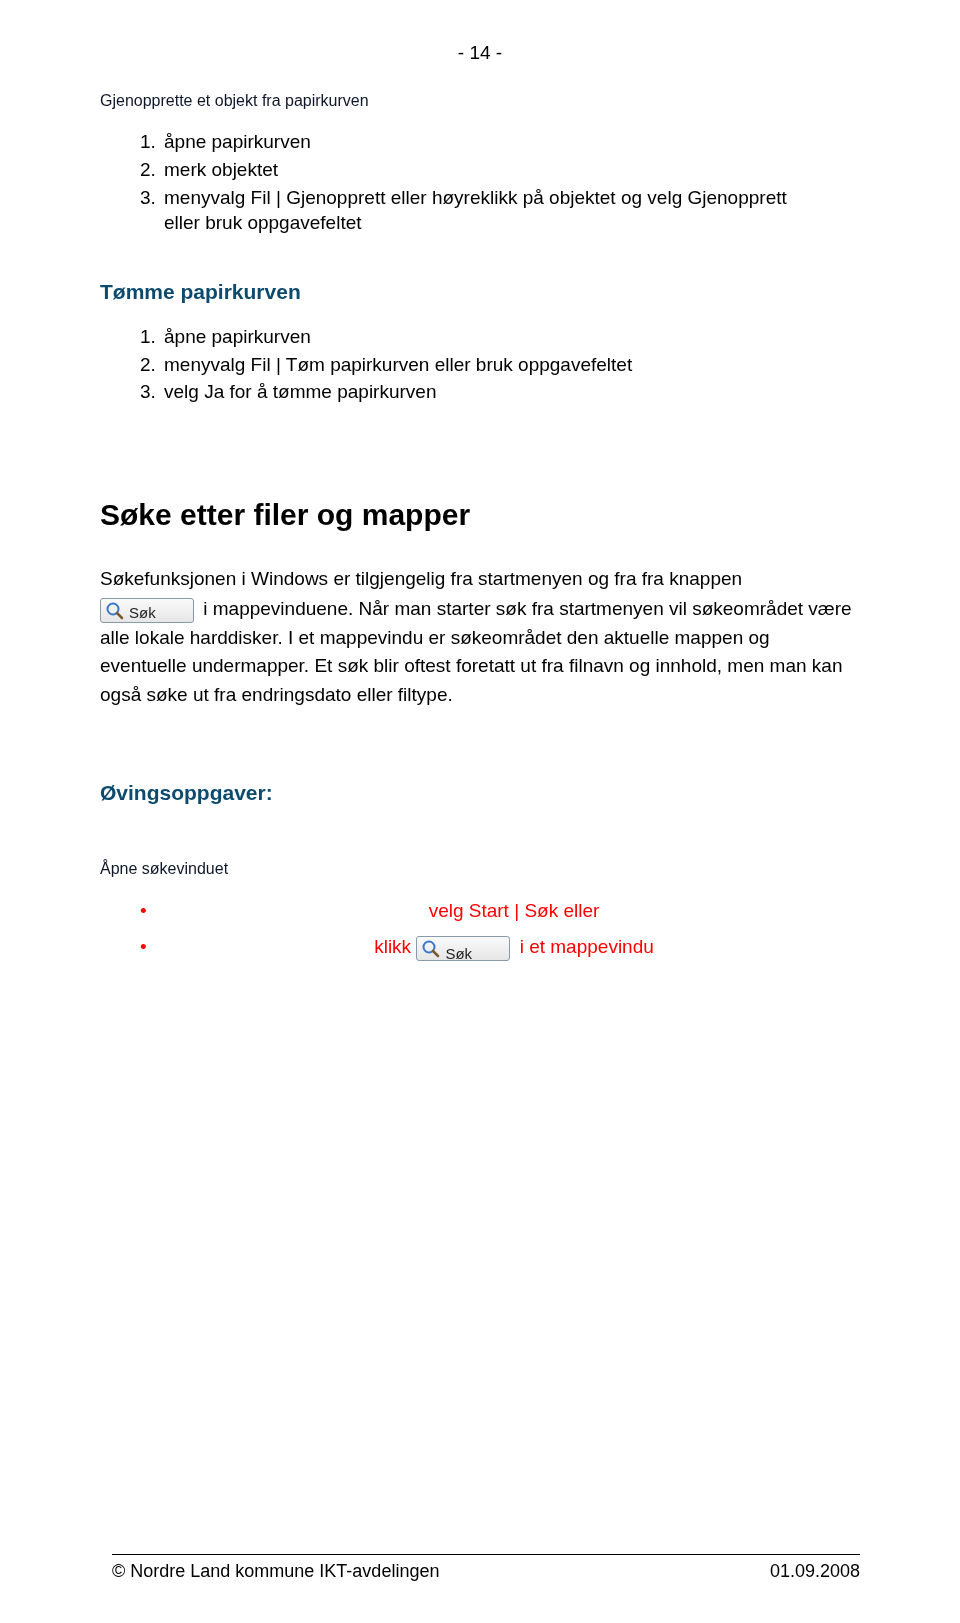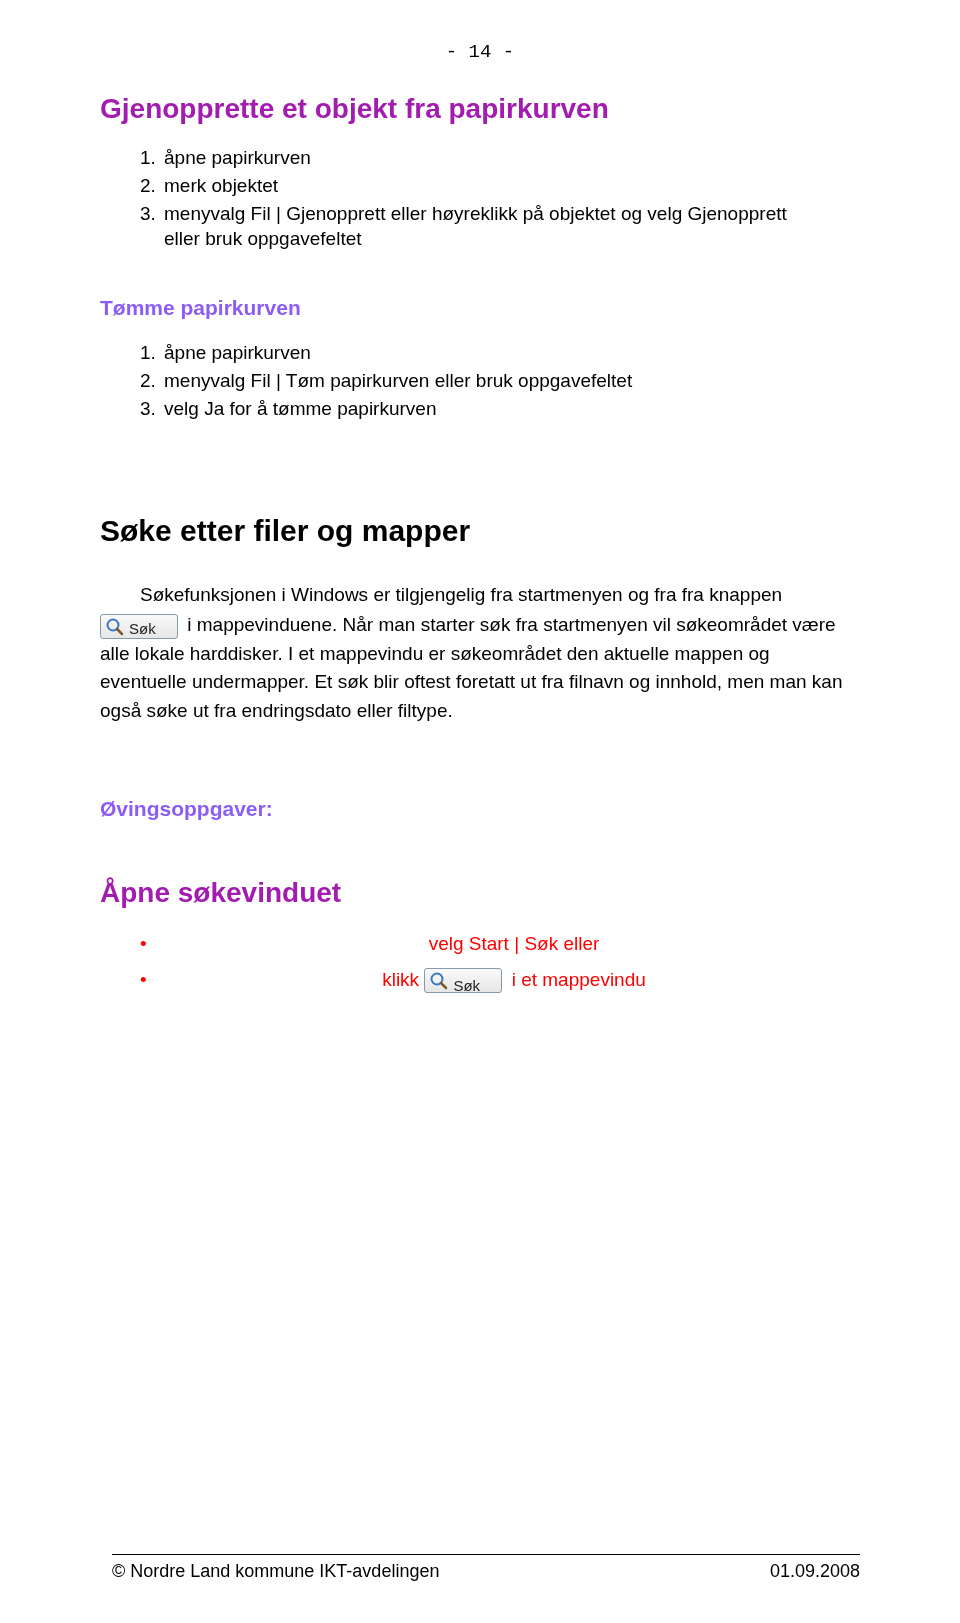--- a/index.html
+++ b/index.html
@@ -10,31 +10,30 @@
     padding: 40px 100px 30px 100px;
     position: relative;
     color: #000;
     font-size: 19px;
     line-height: 1.35;
   }
   .page-number {
     text-align: center;
     font-size: 19px;
     margin-bottom: 24px;
-    font-family: Liberation Mono, monospace;
   }
   .heading-red {
-    color: #a21caf;
-    font-weight: bold;
-    font-size: 28px;
+    color: #0f172a;
+    font-weight: normal;
+    font-size: 16px;
     margin-top: 20px;
     margin-bottom: 18px;
   }
   .heading-blue {
-    color: #8b5cf6;
+    color: #0c4a6e;
     font-weight: bold;
     font-size: 21px;
     margin-top: 42px;
     margin-bottom: 18px;
   }
   .heading-big {
     color: #000;
     font-weight: bold;
     font-size: 30px;
     margin-top: 90px;
@@ -48,26 +47,25 @@
   ol.numbered li {
     margin-bottom: 2px;
   }
   ol.numbered li .num {
     display: inline-block;
     width: 24px;
   }
   .italic { }
   .para {
     margin-bottom: 4px;
-    margin-left: 40px;
   }
   .sok-btn {
     display: inline-block;
     vertical-align: middle;
-    width: 78px;
+    width: 94px;
     height: 25px;
     border: 1px solid #8899aa;
     background: linear-gradient(#fafafa, #e6e6e6);
     border-radius: 3px;
     position: relative;
     margin-right: 4px;
   }
   .sok-btn svg {
     position: absolute;
     left: 4px;

